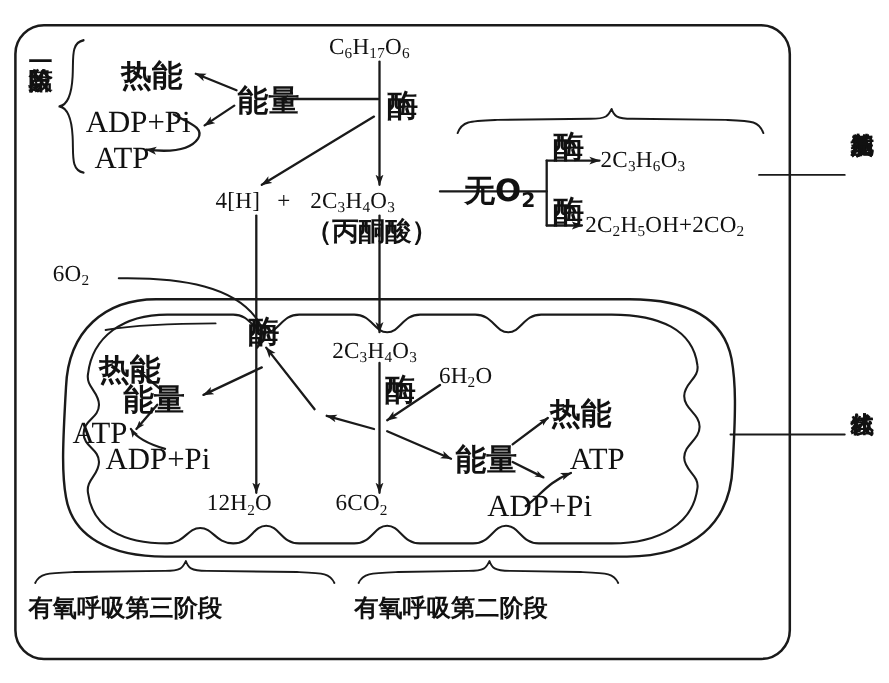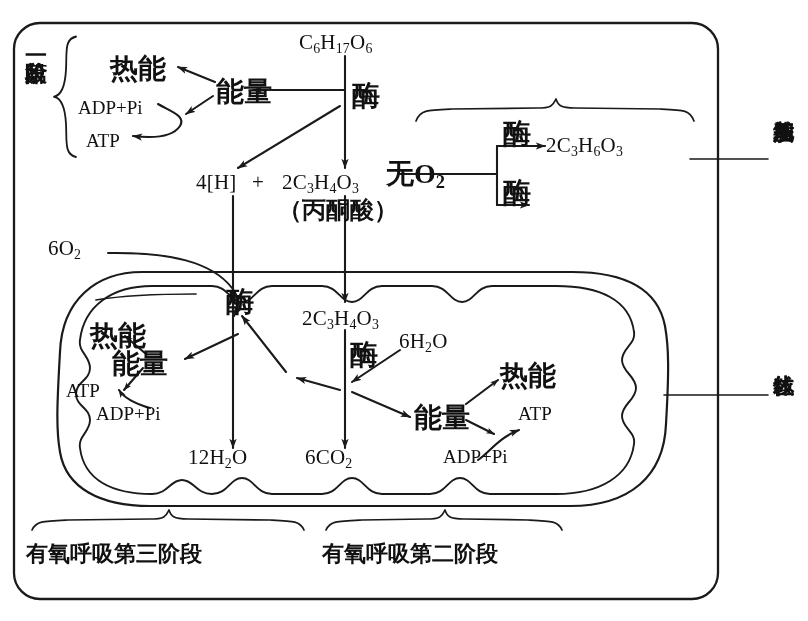--- a/index.html
+++ b/index.html
@@ -2,21 +2,21 @@
 <html><head>
 <meta charset="utf-8">
 <style>
   html,body{margin:0;padding:0;background:#ffffff;}
   body{font-family:"Liberation Serif", serif;color:#111;}
   #stage{position:relative;width:808px;height:621px;background:#fff;overflow:hidden;}
   #svgroot{position:absolute;left:0;top:0;width:808px;height:621px;}
   .lbl{position:absolute;white-space:nowrap;line-height:1;}
   .cjk{font-family:"DejaVu Sans", sans-serif;font-weight:bold;}
   .f-chem{font-size:21px;font-family:"Liberation Serif", serif;letter-spacing:.2px;}
-  .f-chem-sm{font-size:19px;font-family:"Liberation Serif", serif;}
+  .f-chem-sm{font-size:28px;font-family:"Liberation Serif", serif;}
   .f-cjk{font-size:28px;}
   .f-cjk-s{font-size:24px;}
   .f-cjk-big{font-size:22px;}
   .f-side{font-size:21px;}
   sub{font-size:.66em;vertical-align:-0.28em;}
   .vert{writing-mode:vertical-rl;text-orientation:upright;line-height:1.04;}
 </style>
 </head>
 <body>
 
@@ -130,24 +130,25 @@
   <div class="lbl cjk f-cjk" style="left:110px;top:55px;">热能</div>
   <div class="lbl cjk f-cjk" style="left:216px;top:78px;">能量</div>
   <div class="lbl f-chem-sm" style="left:78px;top:98px;">ADP+Pi</div>
   <div class="lbl f-chem-sm" style="left:86px;top:131px;">ATP</div>
 
   <div class="lbl f-chem" style="left:196px;top:172px;">4[H]</div>
   <div class="lbl f-chem" style="left:252px;top:172px;">+</div>
   <div class="lbl f-chem" style="left:282px;top:172px;">2C<sub>3</sub>H<sub>4</sub>O<sub>3</sub></div>
   <div class="lbl cjk f-cjk-s" style="left:278px;top:198px;">（丙酮酸）</div>
 
-  <div class="lbl cjk f-cjk" style="left:386px;top:160px;font-family:Liberation Serif, serif;">无O<sub>2</sub></div>
+  <div class="lbl cjk f-cjk" style="left:422px;top:160px;">无O<sub>2</sub></div>
   <div class="lbl cjk f-cjk" style="left:503px;top:120px;">酶</div>
   <div class="lbl cjk f-cjk" style="left:503px;top:179px;">酶</div>
   <div class="lbl f-chem" style="left:546px;top:135px;">2C<sub>3</sub>H<sub>6</sub>O<sub>3</sub></div>
+  <div class="lbl f-chem" style="left:532px;top:194px;">2C<sub>2</sub>H<sub>5</sub>OH+2CO<sub>2</sub></div>
 
   <div class="lbl cjk vert f-side" style="left:772px;top:104px;">细胞质基质</div>
   <div class="lbl cjk vert f-side" style="left:772px;top:358px;">线粒体</div>
 
   <div class="lbl f-chem" style="left:48px;top:238px;">6O<sub>2</sub></div>
 
   <div class="lbl cjk f-cjk" style="left:226px;top:288px;">酶</div>
   <div class="lbl cjk f-cjk" style="left:90px;top:322px;">热能</div>
   <div class="lbl cjk f-cjk" style="left:112px;top:350px;">能量</div>
   <div class="lbl f-chem-sm" style="left:66px;top:381px;">ATP</div>

